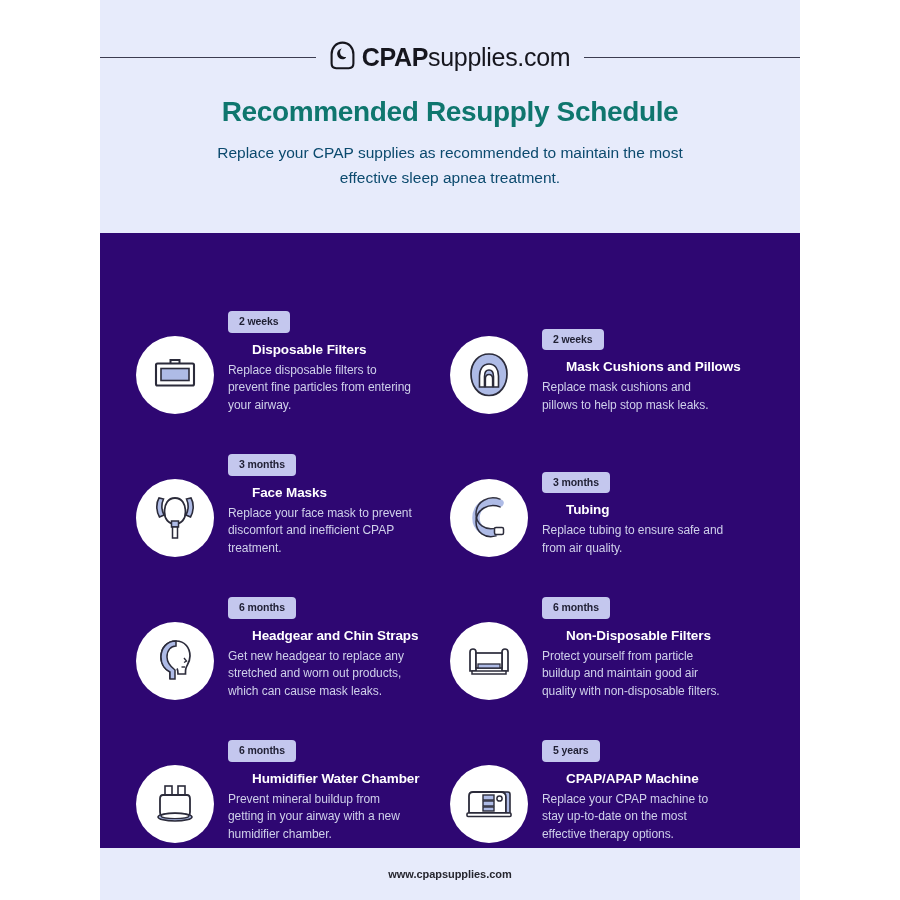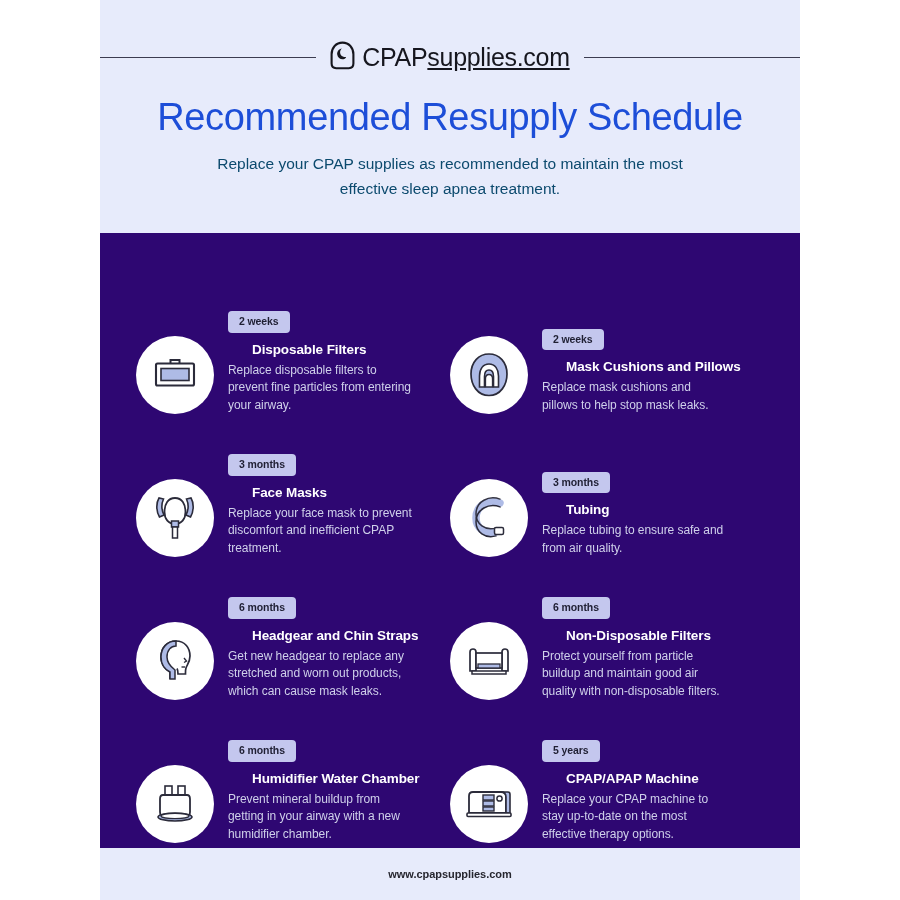--- a/index.html
+++ b/index.html
@@ -52,28 +52,28 @@
     padding: 0 14px;
     white-space: nowrap;
   }
   .brand-mark { display: block; }
   .brand-text {
     font-size: 25px;
     color: #16161e;
     letter-spacing: -0.3px;
     font-family: "Liberation Sans", sans-serif;
   }
-  .brand-text b { font-weight: 400; }
-  .brand-text span { font-weight: 400; text-decoration: underline; }
+  .brand-text b { font-weight: 700; }
+  .brand-text span { font-weight: 400; }
 
   .title {
     margin: 22px 0 0 0;
-    font-size: 38px;
-    font-weight: 400;
-    color: #1d4ed8;
+    font-size: 28px;
+    font-weight: 700;
+    color: #0f766e;
     letter-spacing: -0.35px;
   }
   .subtitle {
     margin: 12px auto 0 auto;
     width: 500px;
     font-size: 15.5px;
     line-height: 25px;
     color: #0c4a6e;
     font-weight: 400;
   }

